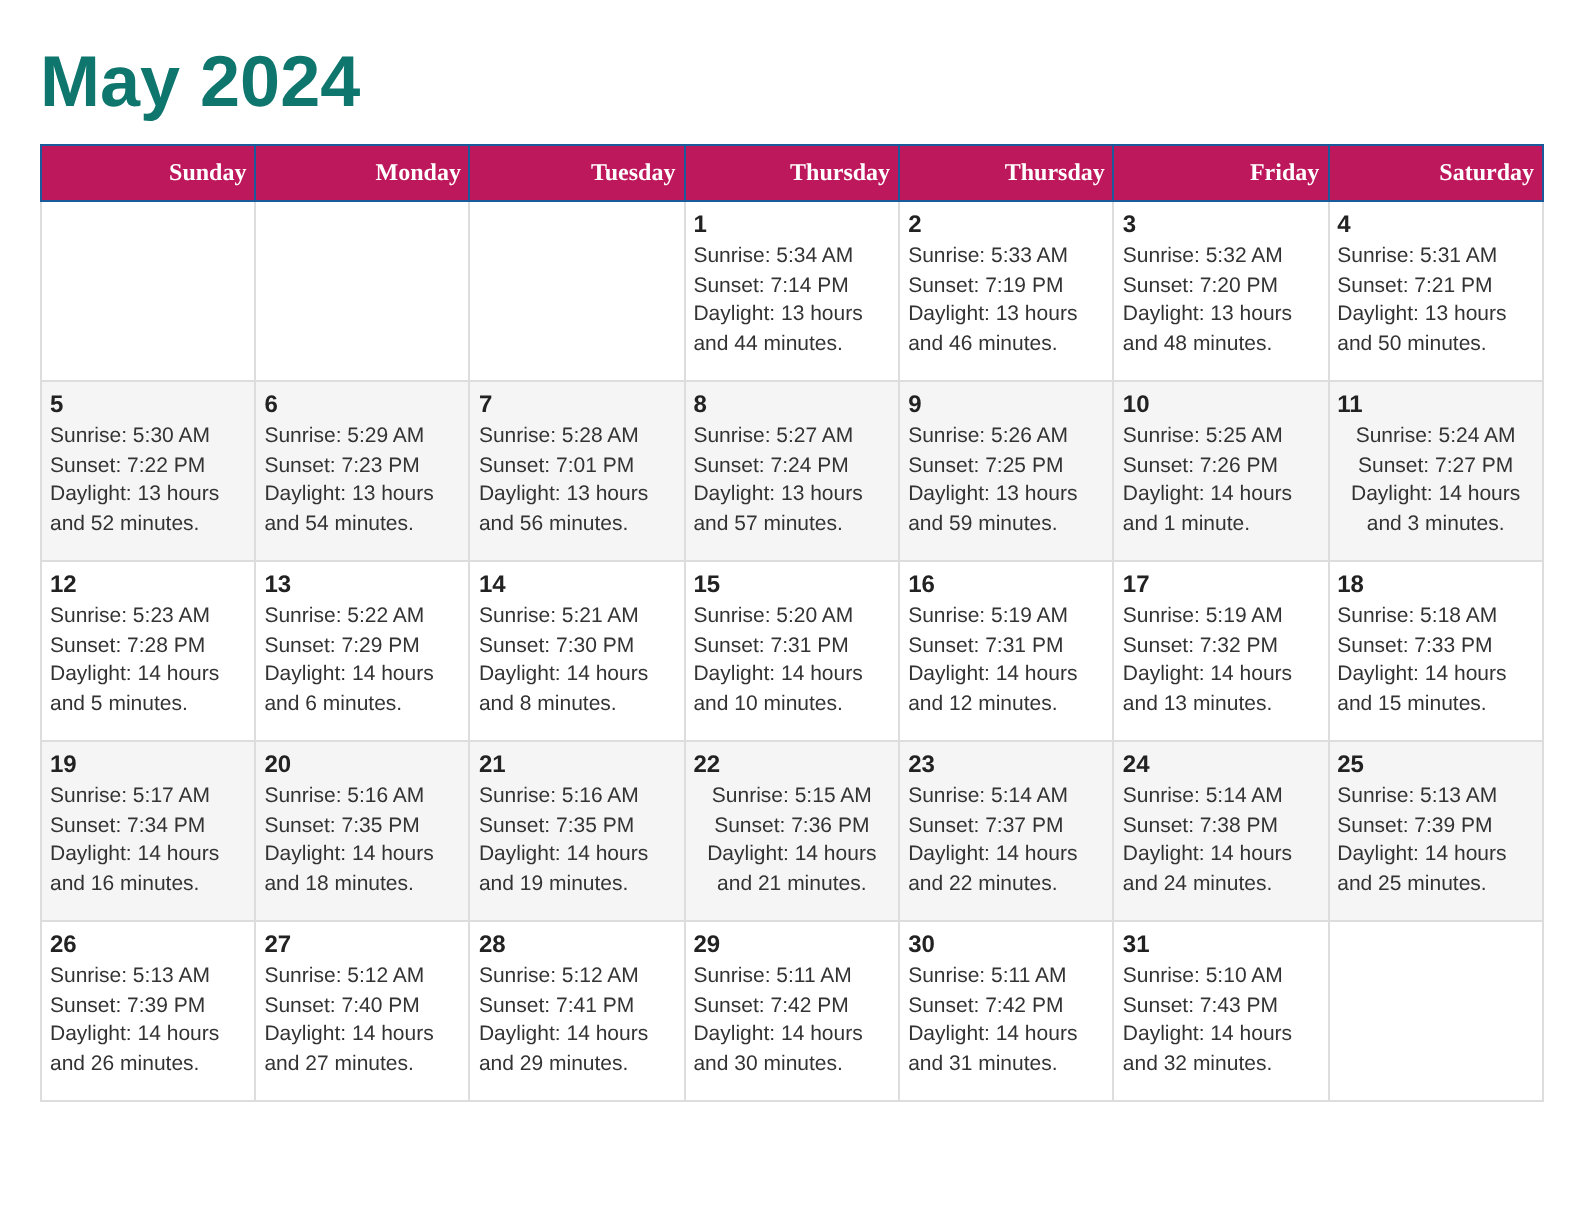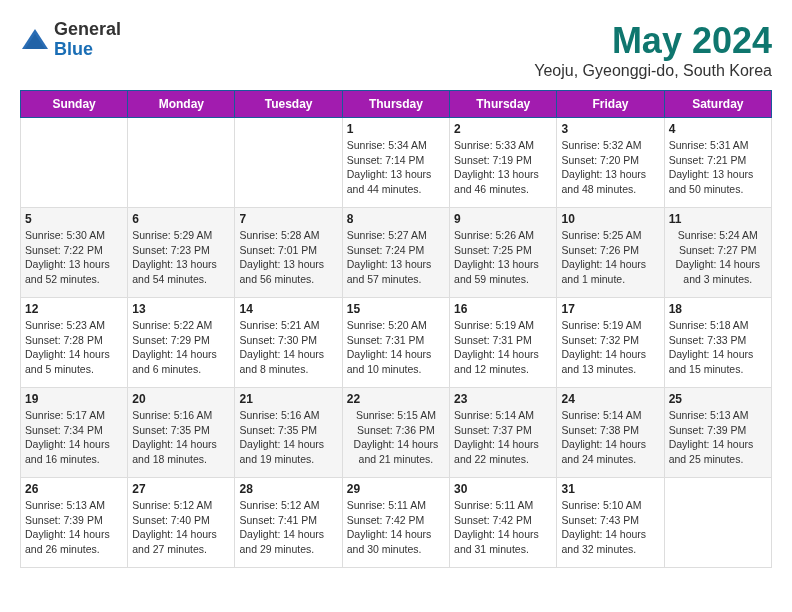--- a/index.html
+++ b/index.html
@@ -51,27 +51,28 @@
     .location-title {
       font-size: 16px;
       color: #333;
     }
     .calendar-table {
       width: 100%;
       border-collapse: collapse;
       font-size: 11px;
     }
     .calendar-table th {
-      background-color: #a21caf;
+      background-color: #be185d;
       color: white;
       padding: 6px 4px;
-      text-align: center;
+      text-align: right;
       font-size: 12px;
       font-weight: bold;
       border: 1px solid #1a5a9a;
+      font-family: Liberation Serif, serif;
     }
     .calendar-table td {
       border: 1px solid #ddd;
       vertical-align: top;
       padding: 4px;
       height: 90px;
       width: 108px;
       background: #fff;
     }
     .calendar-table tr:nth-child(even) td {
@@ -89,33 +90,22 @@
       line-height: 1.4;
     }
     .empty-cell {
       background: #f9f9f9;
     }
   </style>
 </head>
 <body>
 
 <div class="header-section">
-  <div class="logo">
-    <svg class="logo-icon" viewBox="0 0 30 30">
-      <polygon points="15,4 28,24 2,24" fill="#2a6db5"></polygon>
-      <polygon points="15,9 25,24 5,24" fill="#1a5a9a" opacity="0.5"></polygon>
-    </svg>
-    <div class="logo-text">
-      <span class="logo-general">General</span>
-      <span class="logo-blue">Blue</span>
-    </div>
-  </div>
   <div class="title-section">
     <div class="month-title">May 2024</div>
-    <div class="location-title">Yeoju, Gyeonggi-do, South Korea</div>
   </div>
 </div>
 
 <table class="calendar-table">
   <thead>
     <tr>
     <th>Sunday</th>
         <th>Monday</th>
         <th>Tuesday</th>
         <th>Thursday</th>

